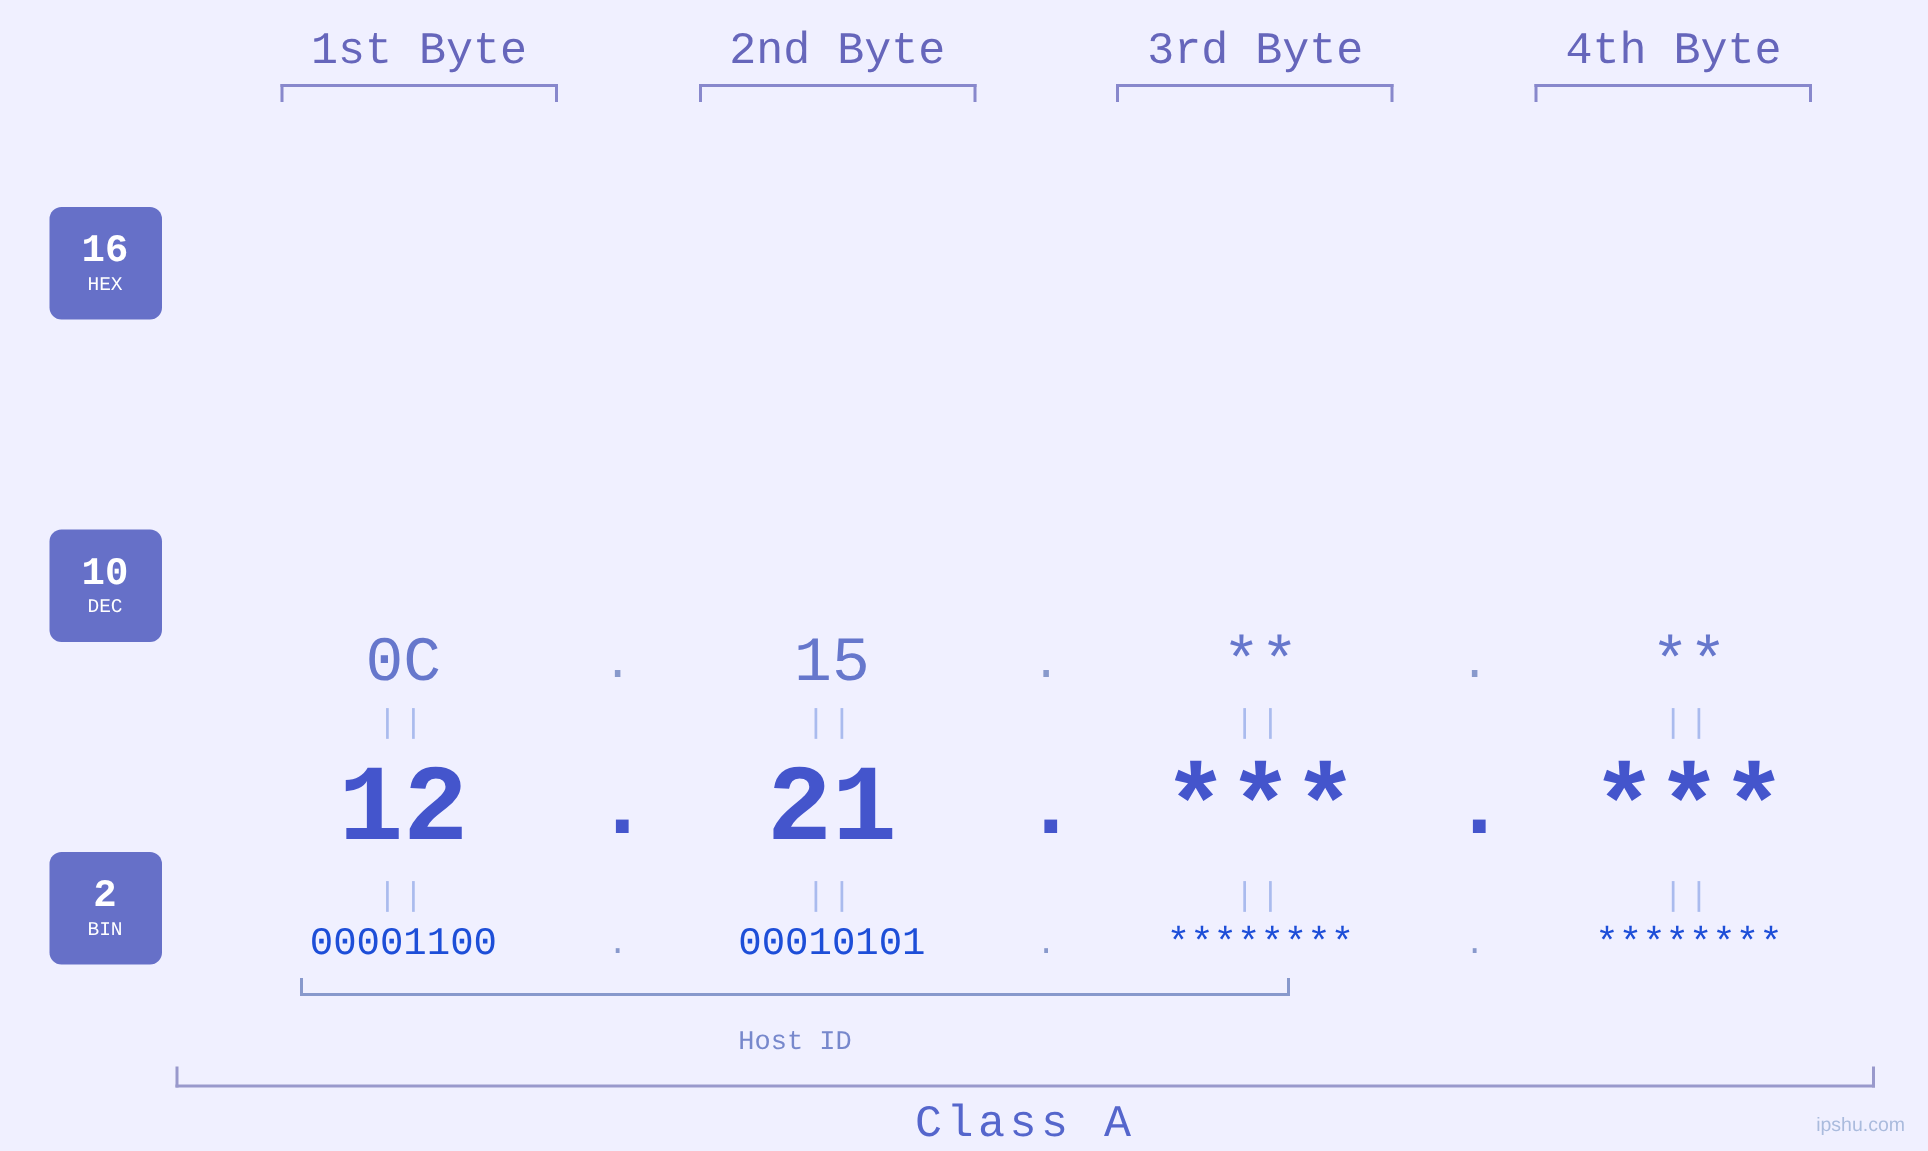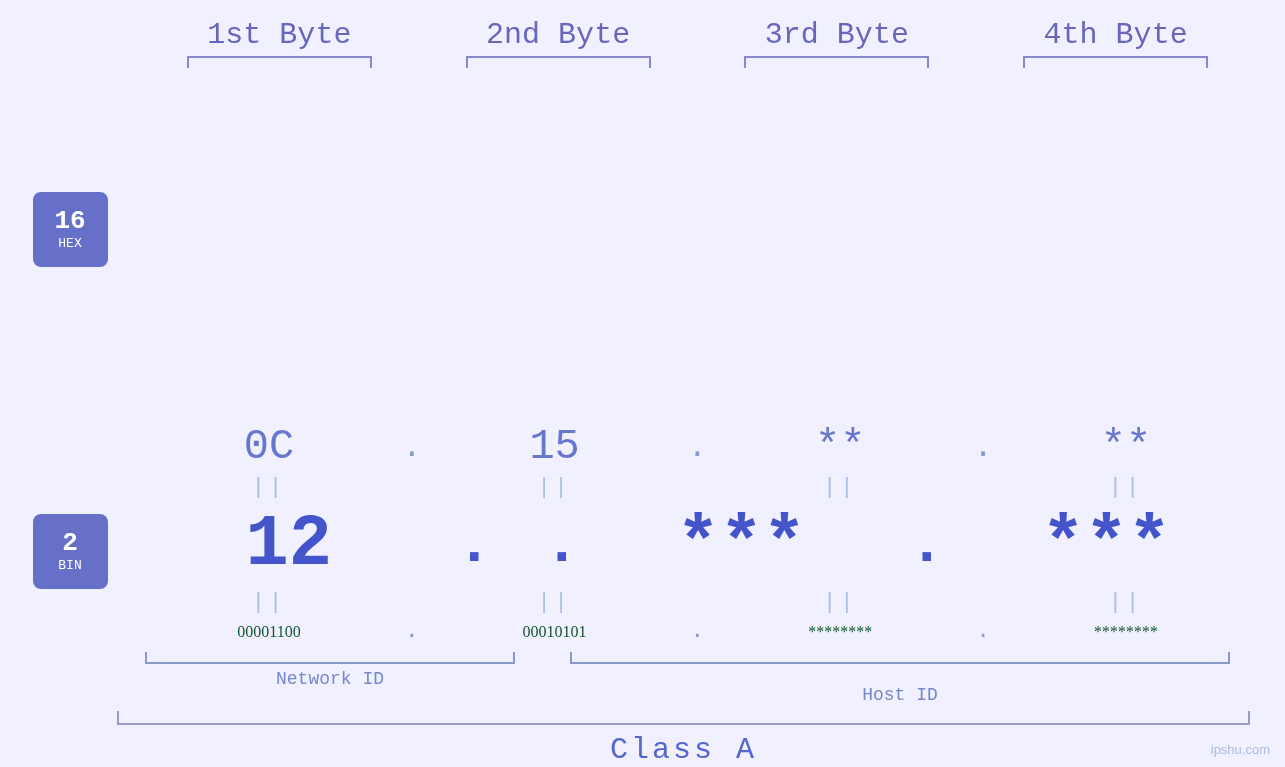--- a/index.html
+++ b/index.html
@@ -163,23 +163,23 @@
     }
 
     .dec-row .dot-cell {
       font-size: 60px;
       font-weight: bold;
       color: #4455cc;
     }
 
     
     .bin-row .value-cell {
-      font-size: 16px;
-      font-family: Liberation Serif, serif;
-      color: #14532d;
+      font-size: 26px;
+      font-family: Liberation Mono, monospace;
+      color: #1d4ed8;
     }
 
     .bin-row .dot-cell {
       font-size: 22px;
       color: #8899cc;
     }
 
     
     .watermark {
       position: absolute;
@@ -216,20 +216,24 @@
       <div style="width:185px; height:12px; border-top:2px solid #8888cc; border-left:2px solid #8888cc; border-right:2px solid #8888cc;"></div>
     </div>
   </div>
 
   <div style="display:flex; width:100%; flex:1; padding-top:8px;">
 
     <div class="badges-col">
       <div class="badge">
         <span class="badge-num">16</span>
         <span class="badge-label">HEX</span>
+      </div>
+      <div class="badge">
+        <span class="badge-num">10</span>
+        <span class="badge-label">DEC</span>
       </div>
       <div class="badge">
         <span class="badge-num">2</span>
         <span class="badge-label">BIN</span>
       </div>
     </div>
 
     <div class="data-area">
 
       <div class="value-row hex-row" style="margin-top:10px;">
@@ -248,20 +252,21 @@
         <div class="eq-cell">||</div>
         <div class="eq-dot"></div>
         <div class="eq-cell">||</div>
         <div class="eq-dot"></div>
         <div class="eq-cell">||</div>
       </div>
 
       <div class="value-row dec-row">
         <div class="value-cell">12</div>
         <div class="dot-cell" style="font-size:60px; font-weight:bold; color:#4455cc;">.</div>
+        <div class="value-cell">21</div>
         <div class="dot-cell" style="font-size:60px; font-weight:bold; color:#4455cc;">.</div>
         <div class="value-cell">***</div>
         <div class="dot-cell" style="font-size:60px; font-weight:bold; color:#4455cc;">.</div>
         <div class="value-cell">***</div>
       </div>
 
       <div class="eq-row">
         <div class="eq-cell">||</div>
         <div class="eq-dot"></div>
         <div class="eq-cell">||</div>
@@ -276,24 +281,20 @@
         <div class="dot-cell" style="font-size:22px;">.</div>
         <div class="value-cell">00010101</div>
         <div class="dot-cell" style="font-size:22px;">.</div>
         <div class="value-cell">********</div>
         <div class="dot-cell" style="font-size:22px;">.</div>
         <div class="value-cell">********</div>
       </div>
 
       <div style="display:flex; align-items:flex-start; padding-left:5px; margin-top:2px;">
 
-        <div style="display:flex; flex-direction:column; align-items:center;">
-          <div style="width:370px; height:12px; border-bottom:2px solid #8899cc; border-left:2px solid #8899cc; border-right:2px solid #8899cc;"></div>
-          <div style="color:#7788cc; font-size:18px; font-family:'Courier New',Courier,monospace; margin-top:5px; text-align:center; width:370px;">Network ID</div>
-        </div>
 
         <div style="width:55px;"></div>
 
         <div style="display:flex; flex-direction:column; align-items:center;gap:16px;">
           <div style="width:660px; height:12px; border-bottom:2px solid #8899cc; border-left:2px solid #8899cc; border-right:2px solid #8899cc;"></div>
           <div style="color:#7788cc; font-size:18px; font-family:'Courier New',Courier,monospace; margin-top:5px; text-align:center; width:660px;">Host ID</div>
         </div>
       </div>
 
     </div>

